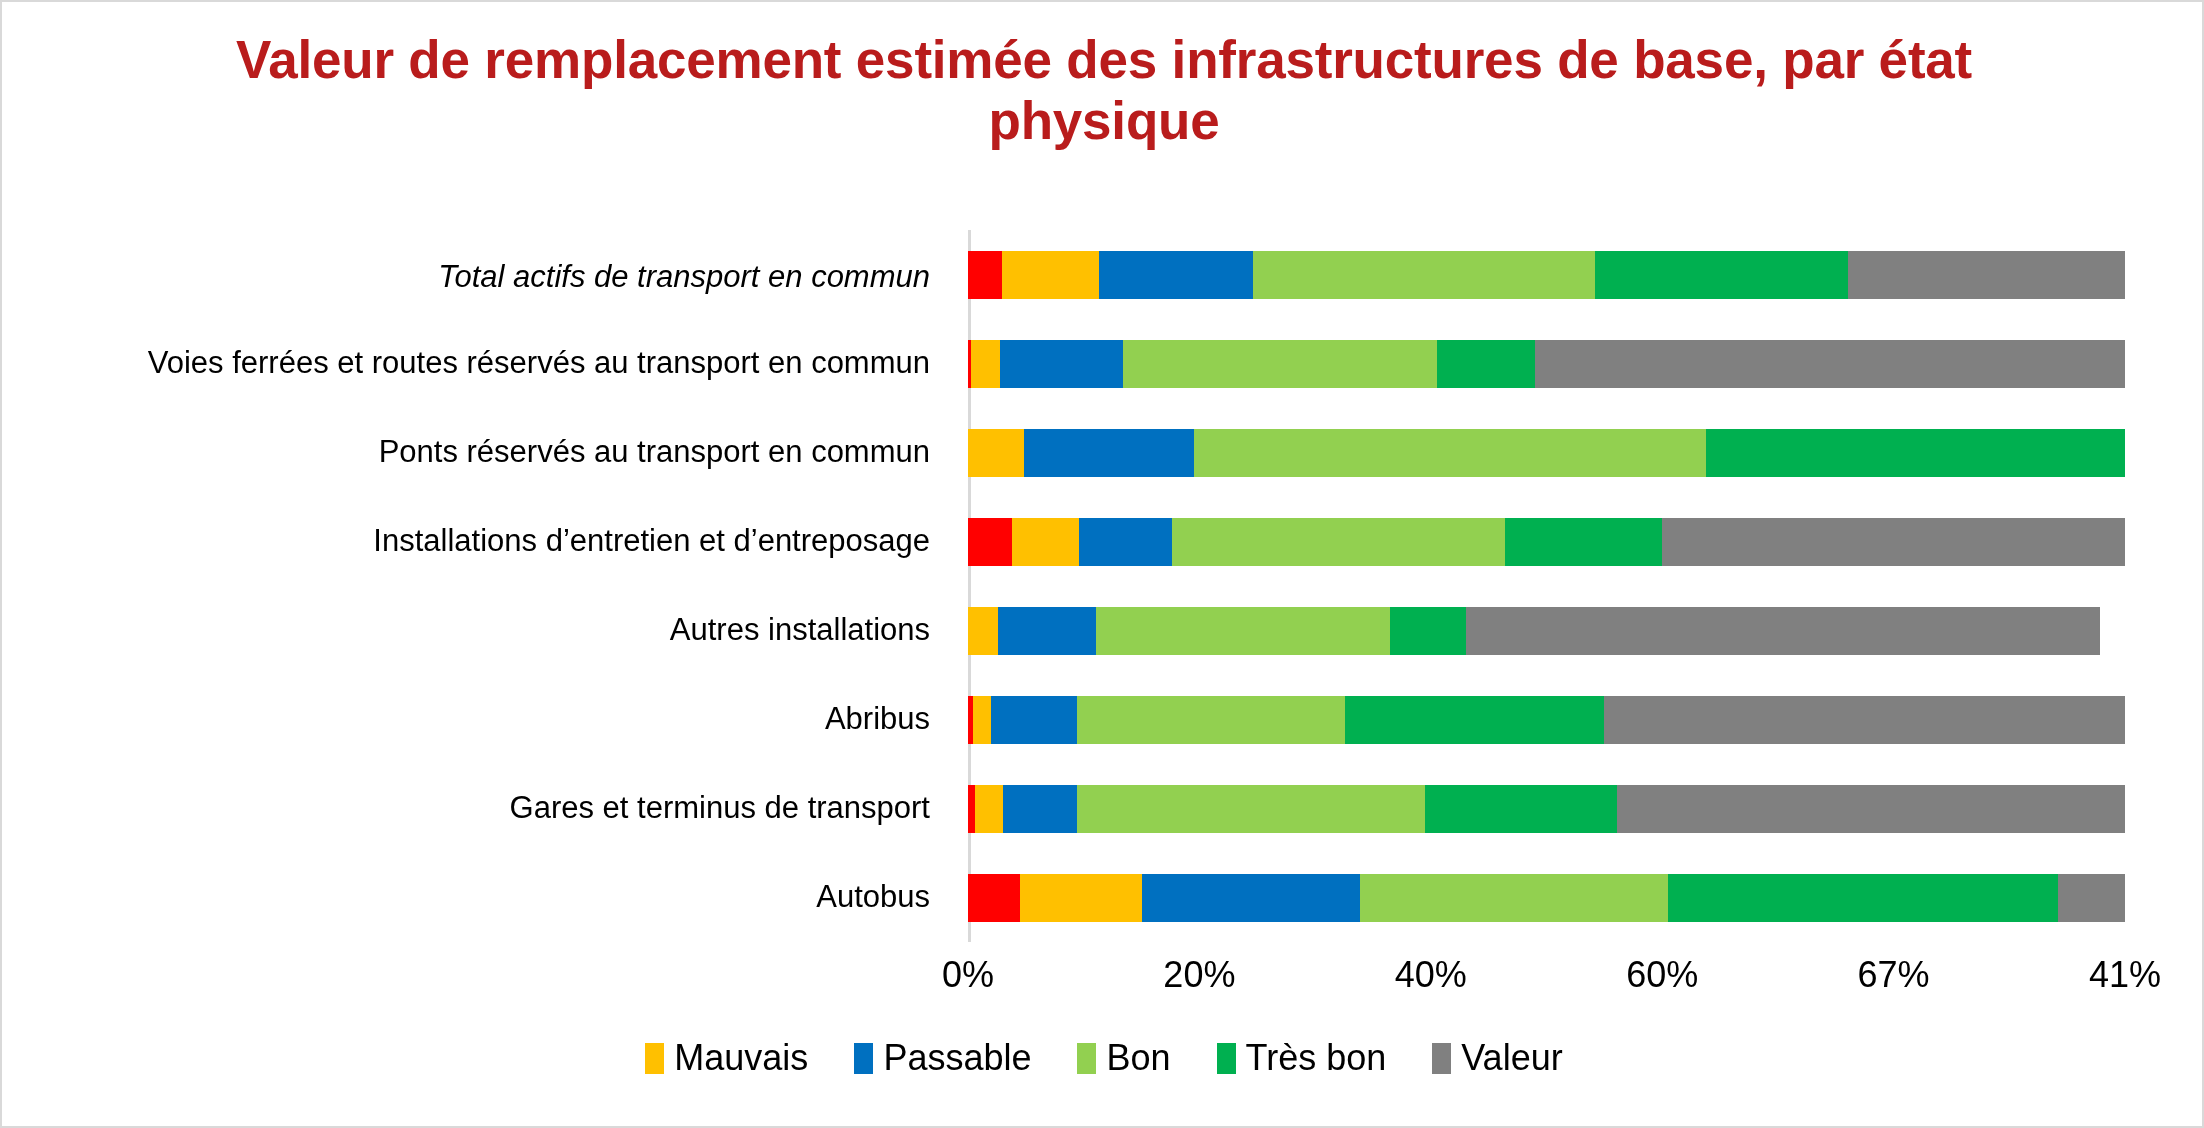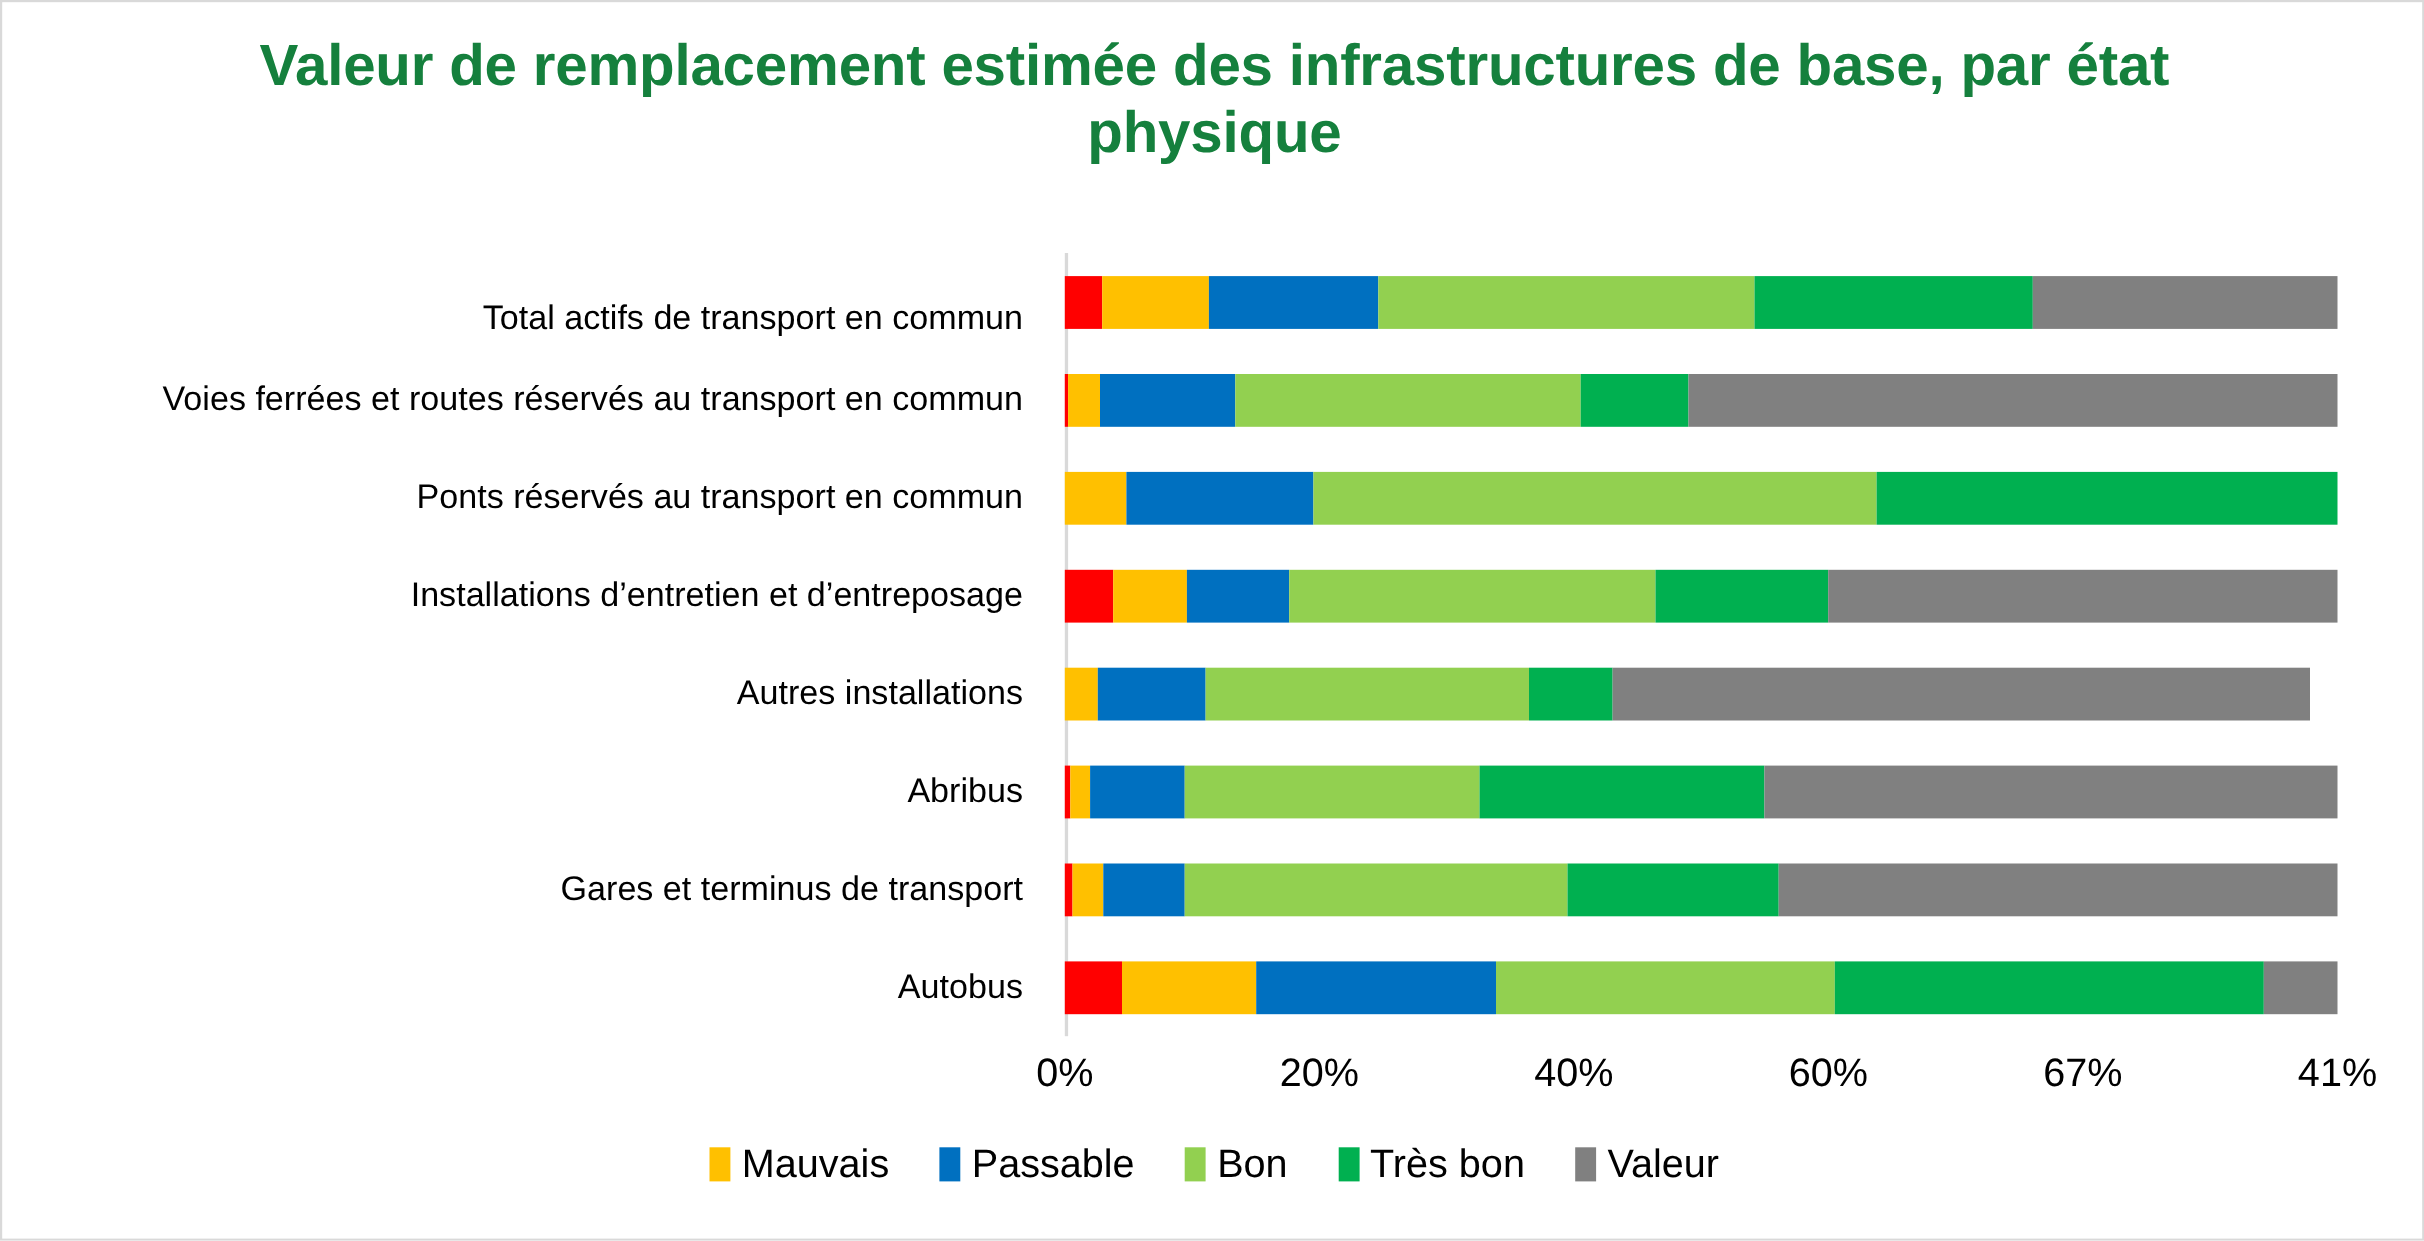--- a/index.html
+++ b/index.html
@@ -21,21 +21,21 @@
   }
   .chart-title {
     position: absolute;
     left: 120px;
     top: 28px;
     width: 1964px;
     text-align: center;
     font-size: 53px;
     font-weight: bold;
     line-height: 1.15;
-    color: #15803d;
+    color: #b91c1c;
     letter-spacing: -0.2px;
   }
 
   
   .plot-area {
     position: absolute;
     left: 966px;
     top: 228px;
     width: 1157px;
     height: 712px;
@@ -123,21 +123,21 @@
 </head>
 <body>
 
 <div class="chart-frame">
 
   <div class="chart-title">Valeur de remplacement estimée des infrastructures de base, par état physique</div>
 
   <div class="axis-line"></div>
 
   <div class="cat-labels">
-      <div class="cat-label" style="top: 43px;">Total actifs de transport en commun</div>
+      <div class="cat-label" style="top: 31px; font-style: italic;">Total actifs de transport en commun</div>
       <div class="cat-label" style="top: 116.5px;">Voies ferrées et routes réservés au transport en commun</div>
       <div class="cat-label" style="top: 294.5px;">Installations d’entretien et d’entreposage</div>
       <div class="cat-label" style="top: 205.5px;">Ponts réservés au transport en commun</div>
       <div class="cat-label" style="top: 383.5px;">Autres installations</div>
       <div class="cat-label" style="top: 472.5px;">Abribus</div>
       <div class="cat-label" style="top: 561.5px;">Gares et terminus de transport</div>
       <div class="cat-label" style="top: 650.5px;">Autobus</div>
     </div>
 
   <div class="plot-area">

